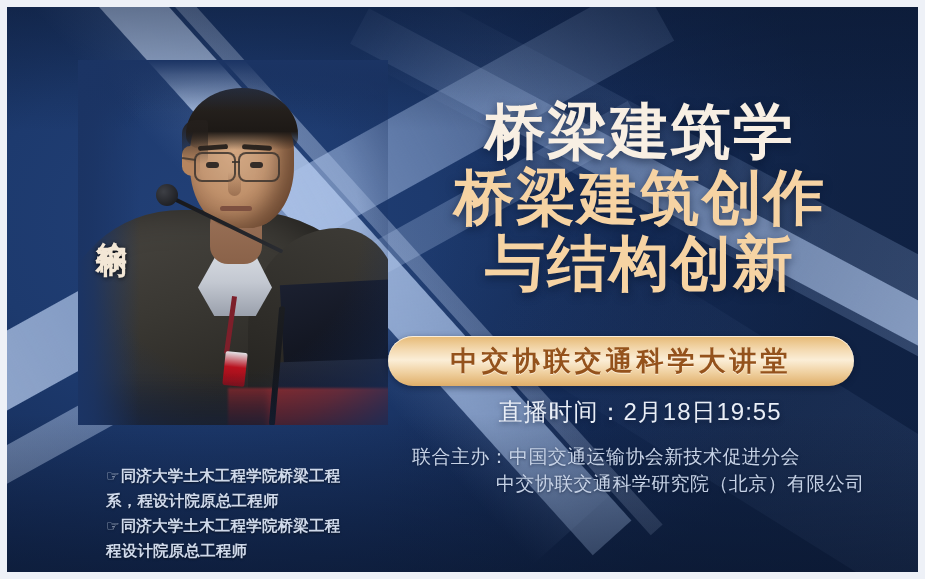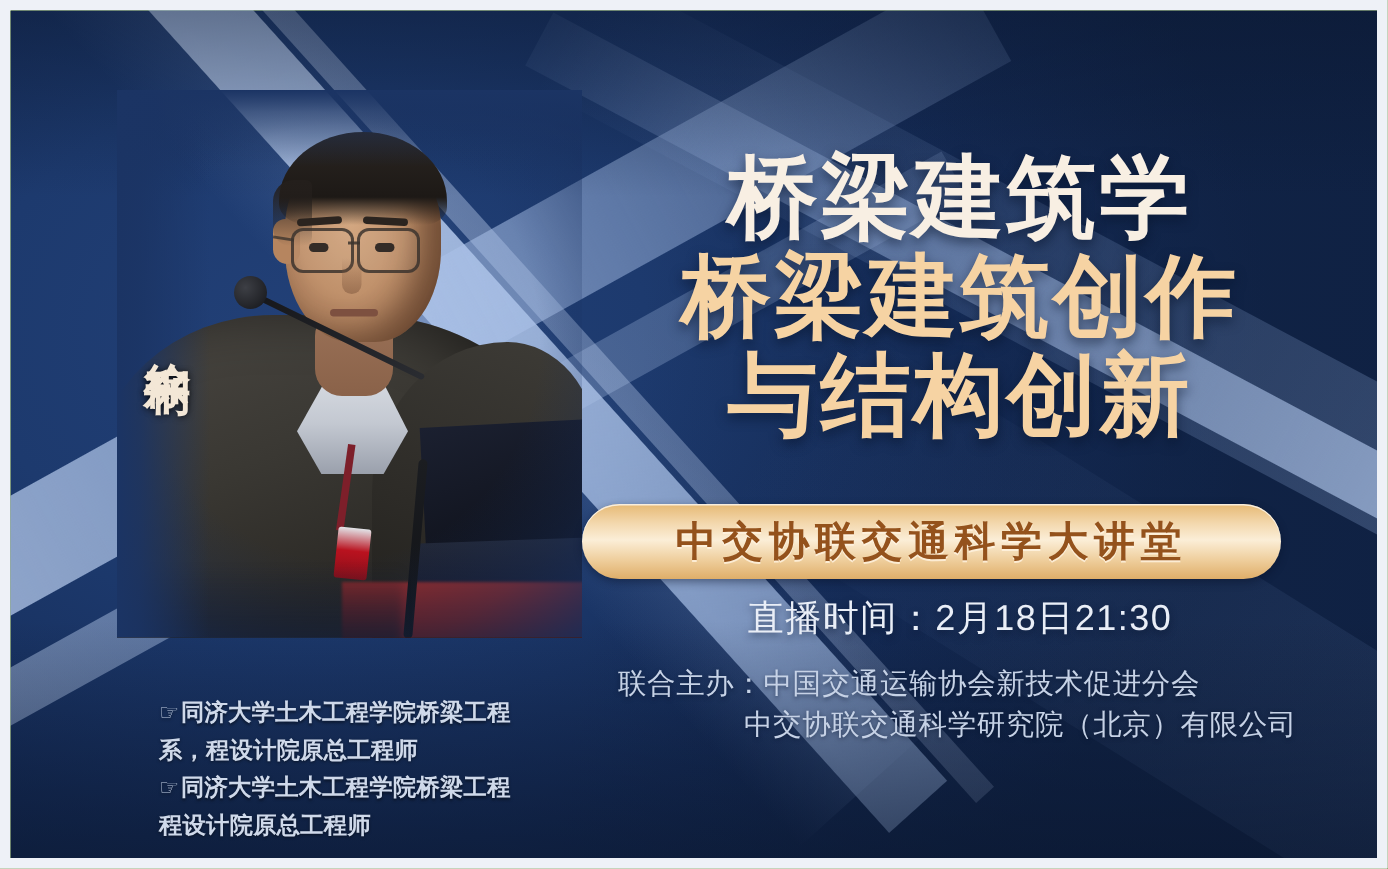--- a/index.html
+++ b/index.html
@@ -478,21 +478,21 @@
   <div id="headline">
     <div class="hl hl-1">桥梁建筑学</div>
     <div class="hl hl-2">桥梁建筑创作</div>
     <div class="hl hl-3">与结构创新</div>
   </div>
 
   <div id="banner">
     <span class="banner-text">中交协联交通科学大讲堂</span>
   </div>
 
-  <div id="livetime">直播时间：2月18日21:30</div>
+  <div id="livetime">直播时间：2月18日19:55</div>
 
   <div id="organizers">
     <p><span>联合主办：</span><span>中国交通运输协会新技术促进分会</span></p>
     <p class="indent"><span>中交协联交通科学研究院（北京）有限公司</span></p>
   </div>
 
   <div id="bio">
     <p><span class="bullet">☞</span><span>同济大学土木工程学院桥梁工程</span></p>
     <p><span>系，程设计院原总工程师</span></p>
     <p><span class="bullet">☞</span><span>同济大学土木工程学院桥梁工程</span></p>

